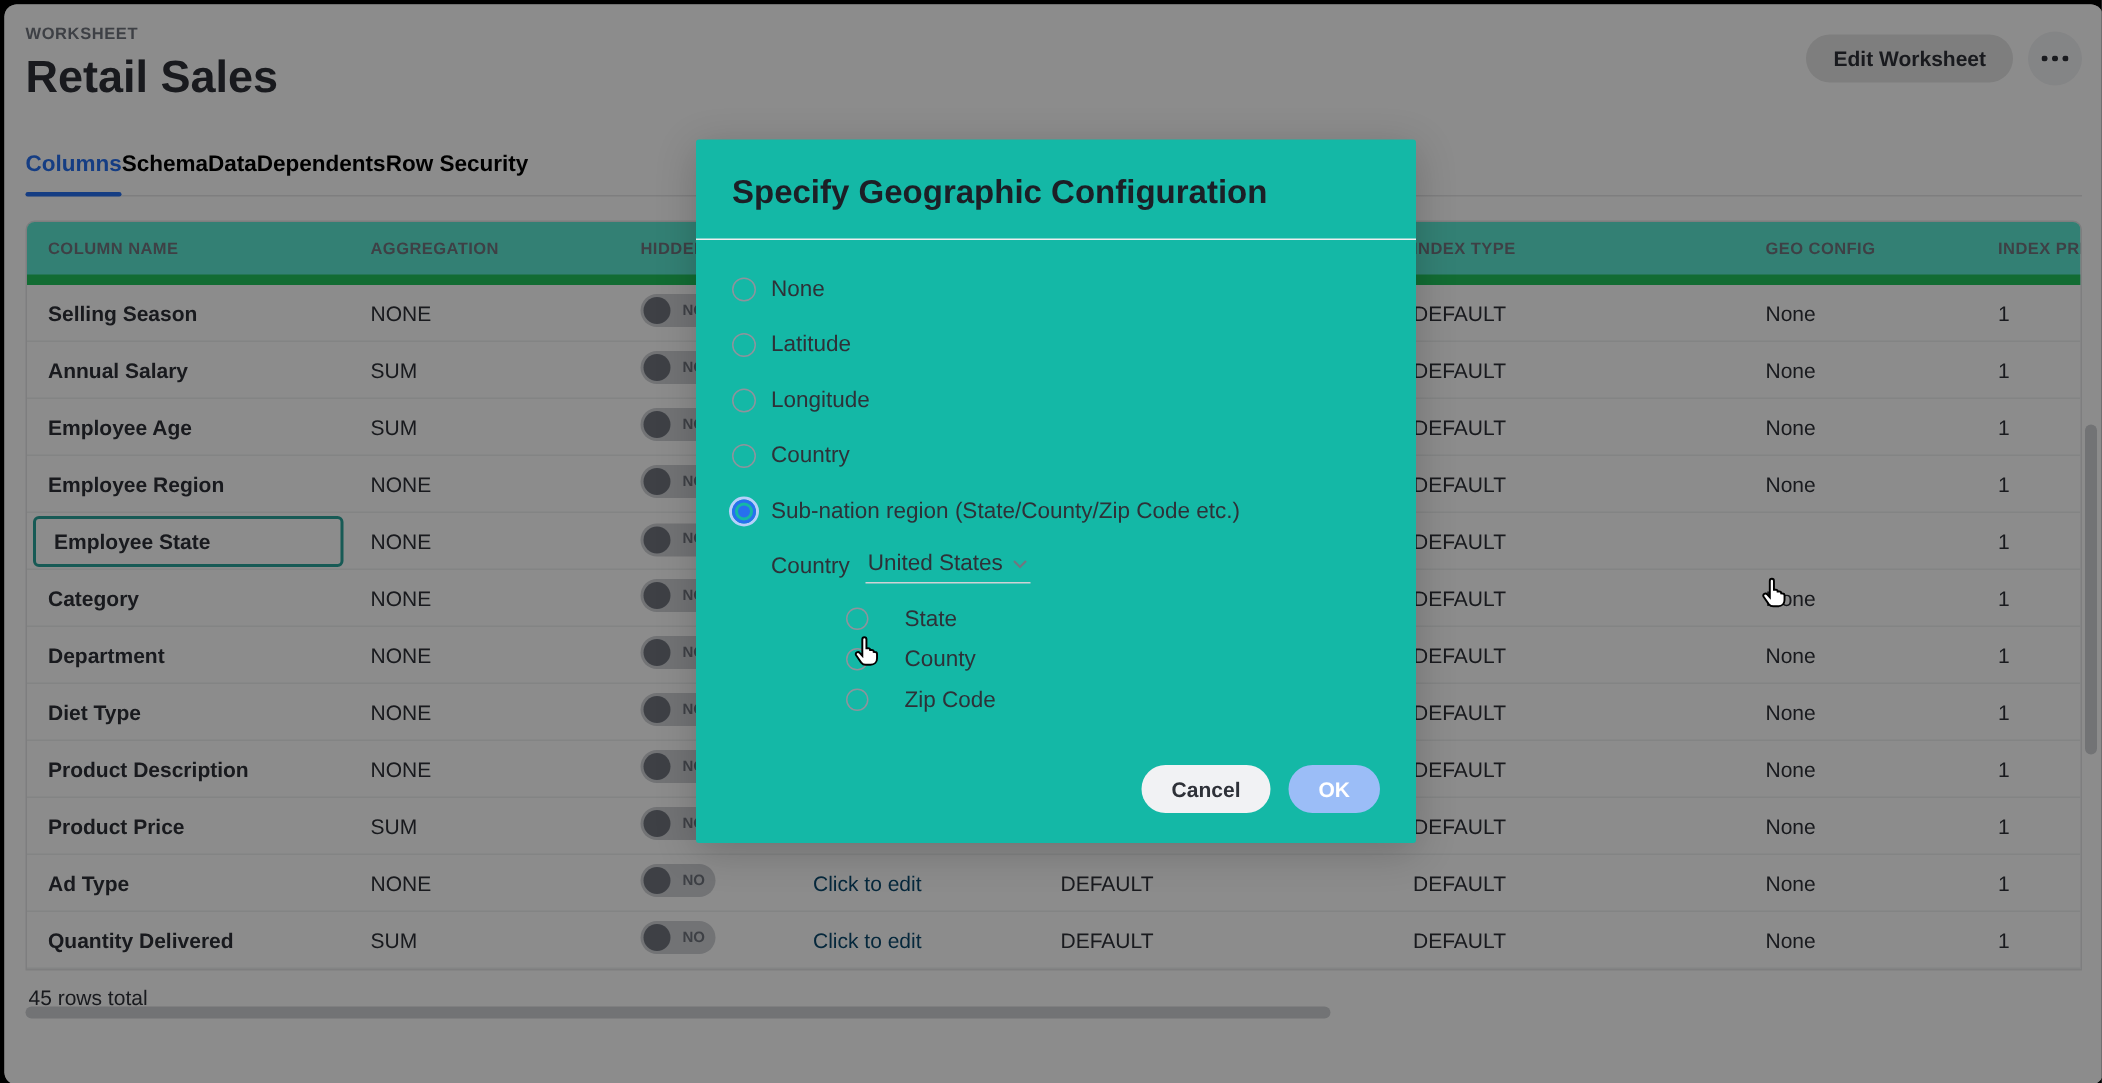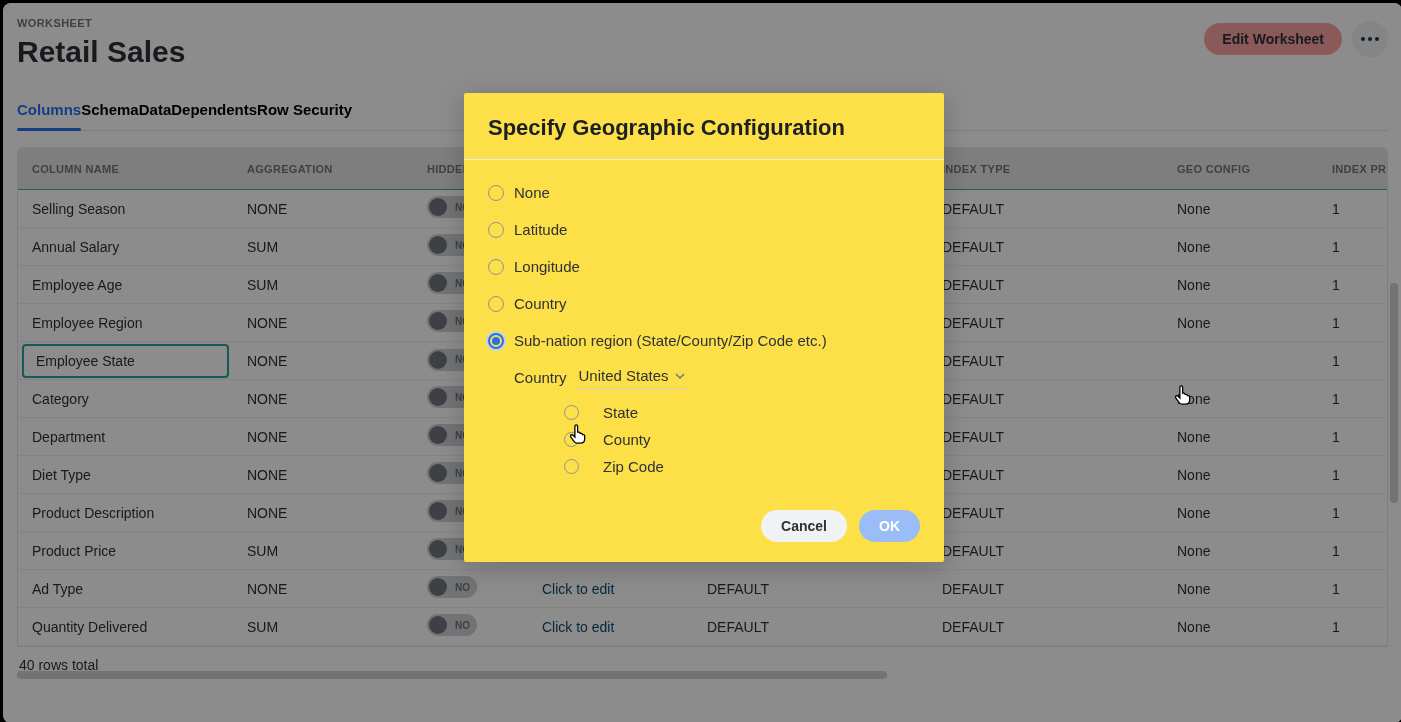--- a/index.html
+++ b/index.html
@@ -3,42 +3,42 @@
 <meta charset="utf-8">
 <style>
 * { box-sizing: border-box; margin: 0; padding: 0; font-family: -apple-system, BlinkMacSystemFont, "Segoe UI", Helvetica, Arial, sans-serif; }
 html, body { width: 1401px; height: 722px; overflow: hidden; background: #000; }
 .app { position: relative; width: 1399px; height: 720px; background: #fff; margin: 3px; border-radius: 8px; overflow: hidden; }
 .dim-overlay { position: absolute; inset: 0; background: rgba(0,0,0,0.45); z-index: 50; }
 .page { padding: 14px 14px 0 14px; }
 .subtitle { font-size: 11px; letter-spacing: 0.4px; color: #71767f; font-weight: 700; text-transform: uppercase; }
 .title { font-size: 30px; font-weight: 700; color: #2e3138; margin-top: 6px; }
 .header-actions { position: absolute; right: 14px; top: 18px; display: flex; align-items: center; gap: 10px; }
-.edit-btn { background: #fca5a5; color: #2e3138; border: none; border-radius: 20px; padding: 8px 18px; font-size: 14px; font-weight: 600; }
+.edit-btn { background: #e5e5e5; color: #2e3138; border: none; border-radius: 20px; padding: 8px 18px; font-size: 14px; font-weight: 600; }
 .more-btn { width: 36px; height: 36px; border-radius: 18px; background: #f1f2f4; display: flex; align-items: center; justify-content: center; color: #2e3138; }
 .more-btn svg { width: 18px; height: 4px; }
 .tabs { display: flex; margin-top: 22px; border-bottom: 1px solid #e5e6e8; padding: 0 0 0 0; }
 .tab { font-size: 15px; color: #000000; font-weight: 600; padding: 10px 0 12px 0; position: relative; cursor: pointer; }
 .tab.active { color: #2770ef; }
 .tab.active::after { content:""; position:absolute; left:0; right:0; bottom:-1px; height:3px; background:#2770ef; border-radius:2px; }
 .table-wrap { margin-top: 16px; border: 1px solid #e5e6e8; border-radius: 6px 6px 0 0; overflow: hidden; }
 .thead, .trow { display: grid; grid-template-columns: 215px 180px 115px 165px 235px 235px 155px 160px; align-items: center; }
-.thead { background: #e5e5e5; height: 42px; border-bottom: 1px solid #22c55e; }
+.thead { background: #5eead4; height: 42px; border-bottom: 7px solid #22c55e; }
 .th { font-size: 11px; color: #71767f; font-weight: 700; letter-spacing: 0.3px; text-transform: uppercase; padding: 0 14px; }
 .trow { height: 38px; border-bottom: 1px solid #eef0f1; }
 .td { font-size: 14px; color: #2e3138; padding: 0 14px; white-space: nowrap; }
 .trow.selected .td.colname-cell { }
-.colname-cell { display: flex; align-items: center; height: 100%; }
+.colname-cell { display: flex; align-items: center; height: 100%; font-weight: bold; }
 .colname-cell.selected-inner { border: 2px solid #2aa59c; border-radius: 4px; padding: 0 12px; margin: 2px 4px; height: 34px; }
 .placeholder { color: #0c4a6e; }
 .hidden-toggle { display: inline-flex; align-items: center; background: #cfd1d5; border-radius: 11px; width: 50px; height: 22px; position: relative; }
 .hidden-toggle .knob { width: 18px; height: 18px; border-radius: 9px; background: #71767f; position: absolute; left: 2px; top: 2px; }
 .hidden-toggle .label { font-size: 10px; font-weight: 700; color: #71767f; position: absolute; right: 7px; }
 .footer { font-size: 14px; color: #2e3138; padding: 10px 2px; }
-.modal { position: absolute; left: 461px; top: 90px; width: 480px; background: #fde047; border-radius: 2px; box-shadow: 0 6px 28px rgba(0,0,0,0.2); z-index: 100; }
+.modal { position: absolute; left: 461px; top: 90px; width: 480px; background: #14b8a6; border-radius: 2px; box-shadow: 0 6px 28px rgba(0,0,0,0.2); z-index: 100; }
 .modal-header { padding: 22px 24px 18px 24px; border-bottom: 1px solid #eceef0; }
 .modal-title { font-size: 22px; font-weight: 700; color: #1c1f26; }
 .modal-body { padding: 14px 24px 18px 24px; }
 .radio-row { display: flex; align-items: center; gap: 10px; padding: 10px 0; font-size: 15px; color: #2e3138; cursor: pointer; }
 .radio { width: 16px; height: 16px; border-radius: 50%; border: 1.5px solid #8f939c; flex-shrink: 0; position: relative; }
 .radio.selected { border: 2px solid #2770ef; box-shadow: 0 0 0 2px #b8d0fa; }
 .radio.selected::after { content:""; position:absolute; inset:2px; border-radius:50%; background:#2770ef; }
 .sub-block { padding-left: 26px; }
 .country-row { display:flex; align-items:center; gap: 10px; padding: 6px 0 10px 0; font-size: 15px; color:#2e3138; }
 .country-select { display:inline-flex; align-items:center; gap:6px; border-bottom: 1px solid #cfd1d5; padding: 2px 2px 4px 2px; font-size:15px; cursor:pointer; }
@@ -244,21 +244,21 @@
                 <span class="label">NO</span>
               </span></div>
             <div class="td placeholder">Click to edit</div>
             <div class="td">DEFAULT</div>
             <div class="td">DEFAULT</div>
             <div class="td">None</div>
             <div class="td">1</div>
           </div>
         </div>
     </div>
-    <div class="footer">40 rows total</div>
+    <div class="footer">45 rows total</div>
     <div class="scrollbar-vert"></div>
     <div class="scrollbar-horiz"></div>
   </div>
 
   <div class="dim-overlay"></div>
 
   <div class="modal">
     <div class="modal-header">
       <div class="modal-title">Specify Geographic Configuration</div>
     </div>

